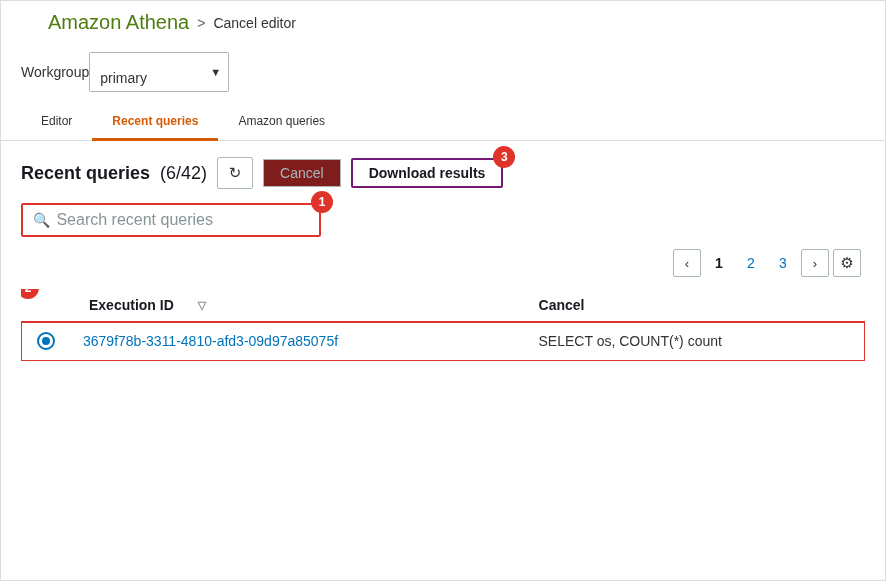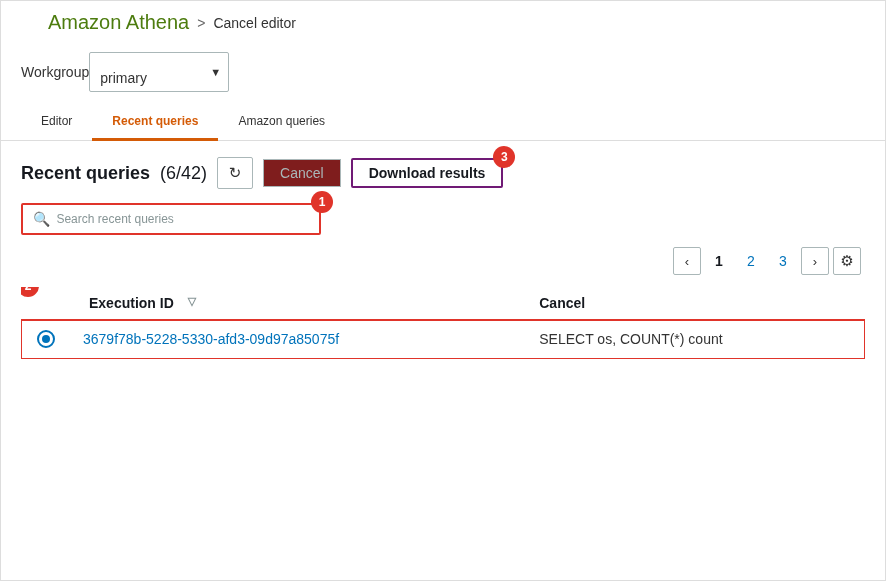--- a/index.html
+++ b/index.html
@@ -173,21 +173,21 @@
       width: 300px;
       gap: 6px;
     }
     .search-icon-glyph {
       color: #879596;
       font-size: 14px;
     }
     .search-input {
       border: none;
       outline: none;
-      font-size: 12px;
+      font-size: 16px;
       color: #701a75;
       background: transparent;
       width: 100%;
     }
     .search-input::placeholder {
       color: #879596;
     }
 
     
     .pagination-row {
@@ -261,22 +261,22 @@
       background: #fff;
     }
     .results-table td {
       padding: 10px 12px;
       font-size: 14px;
       border-bottom: 1px solid #eee;
       vertical-align: middle;
     }
     .th-execution-id {
       display: flex;
-      align-items: flex-start;
-      gap: 14px;
+      align-items: center;
+      gap: 24px;
       padding-left: 6px;
     }
     .sort-icon {
       color: #879596;
       font-size: 11px;
     }
     .exec-id-link {
       color: #0073bb;
       text-decoration: none;
     }
@@ -407,21 +407,21 @@
             <th>Cancel</th>
           </tr>
         </thead>
         <tbody>
 
           <tr style="position:relative; outline: 2px solid #e0342a; outline-offset: -1px;">
             <td class="radio-col">
               <div class="radio-selected"></div>
             </td>
             <td>
-              <a class="exec-id-link" href="#">3679f78b-5228-5330-afd3-09d97a85075f</a>
+              <a class="exec-id-link" href="#">3679f78b-3311-4810-afd3-09d97a85075f</a>
             </td>
             <td>SELECT os, COUNT(*) count</td>
           </tr>
 
         </tbody>
       </table>
     </div>
 
   </div>
 </div>

